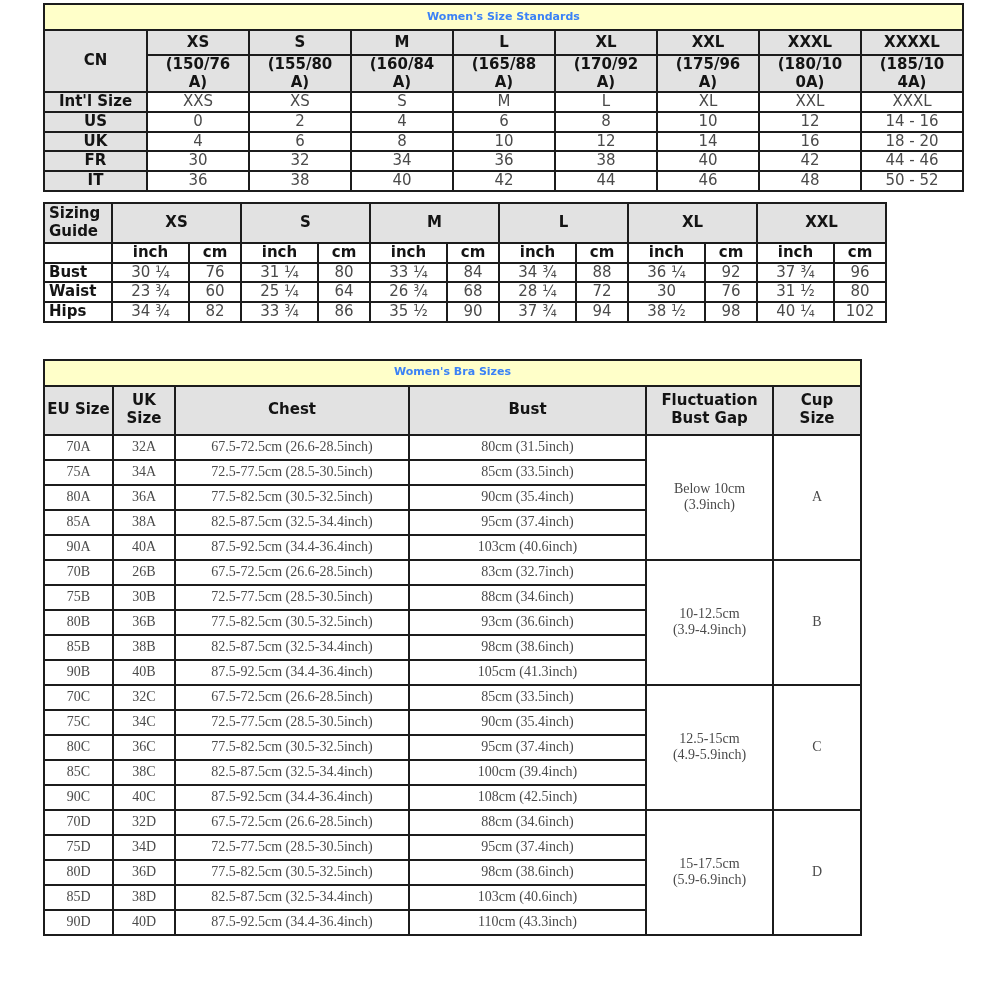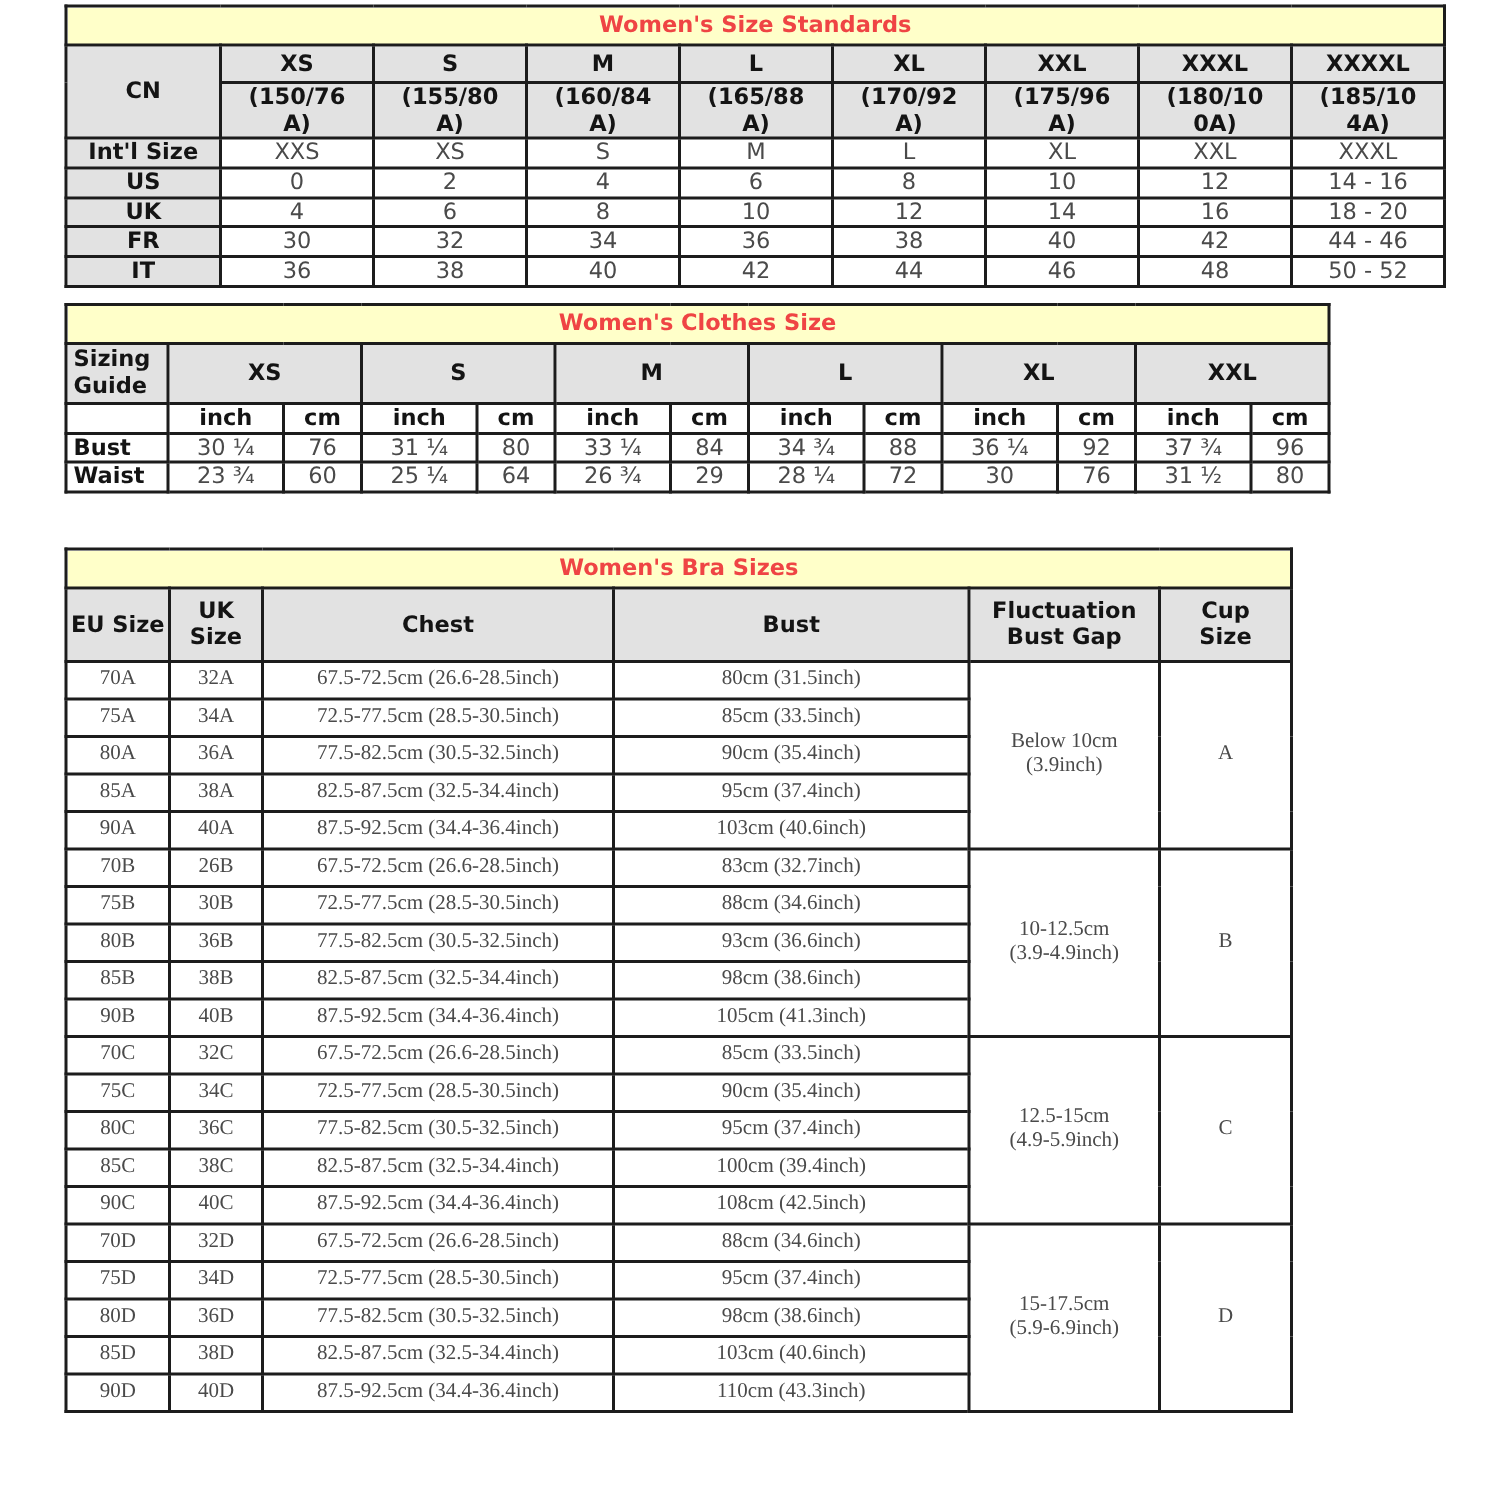--- a/index.html
+++ b/index.html
@@ -6,21 +6,21 @@
   body{
     width:1002px;height:1002px;overflow:hidden;background:#ffffff;
     font-family:"DejaVu Sans","Liberation Sans",sans-serif;color:#1a1a1a;
   }
   .wrap{padding:3px 0 0 43px;}
   table{border-collapse:collapse;table-layout:fixed;}
   td{
     border:2px solid #1c1c1c;text-align:center;vertical-align:middle;
     padding:0 2px;font-size:15px;line-height:1.18;white-space:pre-line;overflow:hidden;
   }
-  .title{background:#FFFFC9;font-weight:bold;font-size:15px;color:#ef4444;}
+  .title{background:#FFFFC9;font-weight:bold;font-size:11px;color:#3b82f6;}
   .hd{background:#E2E2E2;font-weight:bold;color:#141414;}
   .hw{background:#ffffff;font-weight:bold;color:#141414;}
   .lft{text-align:left;padding-left:4px;margin-top:16px;}
   .dv{color:#4a4a4a;font-weight:normal;}
   .t1{width:919px;margin-bottom:10px;}
   .t2{width:842px;margin-bottom:11px;}
   .t3{width:817px;margin-top:36px;}
   .t3 .dv{font-size:14px;}
   .rh-title{height:26px;}
   .rh-szl{height:25px;}
@@ -149,23 +149,20 @@
       <col style="width:77px">
         <col style="width:52px">
       <col style="width:77px">
         <col style="width:52px">
       <col style="width:77px">
         <col style="width:52px">
       <col style="width:77px">
         <col style="width:52px">
     </colgroup>
     <tbody>
-        <tr class="rh-title">
-      <td class="title" colspan="13">Women's Clothes Size</td>
-    </tr>
     <tr class="rh-size">
       <td class="hd lft">Sizing
 Guide</td>
       <td class="hd" colspan="2">XS</td>
       <td class="hd" colspan="2">S</td>
       <td class="hd" colspan="2">M</td>
       <td class="hd" colspan="2">L</td>
       <td class="hd" colspan="2">XL</td>
       <td class="hd" colspan="2">XXL</td>
     </tr>
@@ -199,27 +196,42 @@
       <td class="dv">37 ¾</td>
       <td class="dv">96</td>
     </tr>
     <tr class="rh-d">
       <td class="hw lft">Waist</td>
       <td class="dv">23 ¾</td>
       <td class="dv">60</td>
       <td class="dv">25 ¼</td>
       <td class="dv">64</td>
       <td class="dv">26 ¾</td>
-      <td class="dv">29</td>
+      <td class="dv">68</td>
       <td class="dv">28 ¼</td>
       <td class="dv">72</td>
       <td class="dv">30</td>
       <td class="dv">76</td>
       <td class="dv">31 ½</td>
       <td class="dv">80</td>
+    </tr>
+    <tr class="rh-d">
+      <td class="hw lft">Hips</td>
+      <td class="dv">34 ¾</td>
+      <td class="dv">82</td>
+      <td class="dv">33 ¾</td>
+      <td class="dv">86</td>
+      <td class="dv">35 ½</td>
+      <td class="dv">90</td>
+      <td class="dv">37 ¾</td>
+      <td class="dv">94</td>
+      <td class="dv">38 ½</td>
+      <td class="dv">98</td>
+      <td class="dv">40 ¼</td>
+      <td class="dv">102</td>
     </tr>
   </tbody>
     </table>
 
   <table class="t3">
     <colgroup>
       <col style="width:69px">
         <col style="width:62px">
         <col style="width:234px">
         <col style="width:237px">

